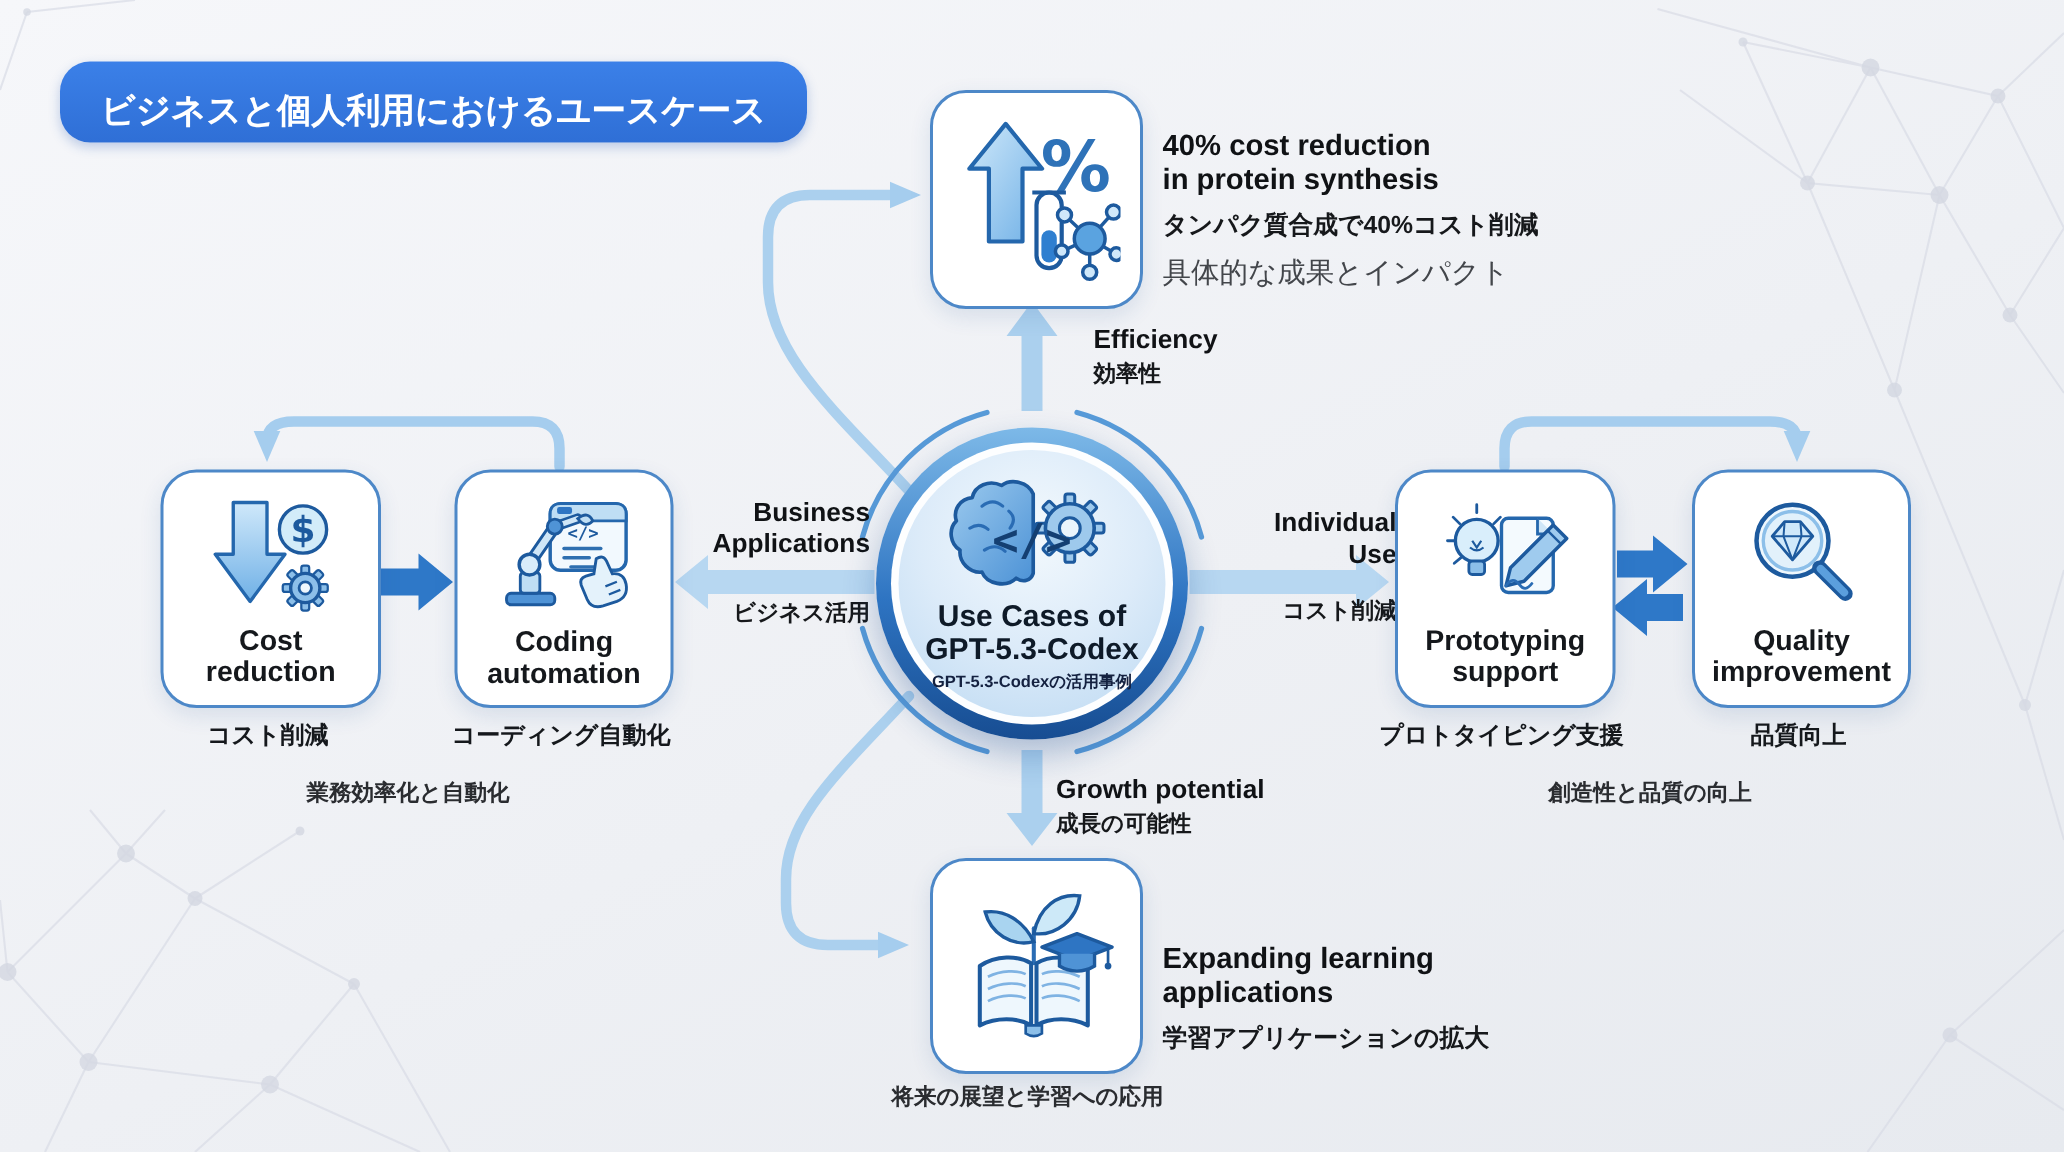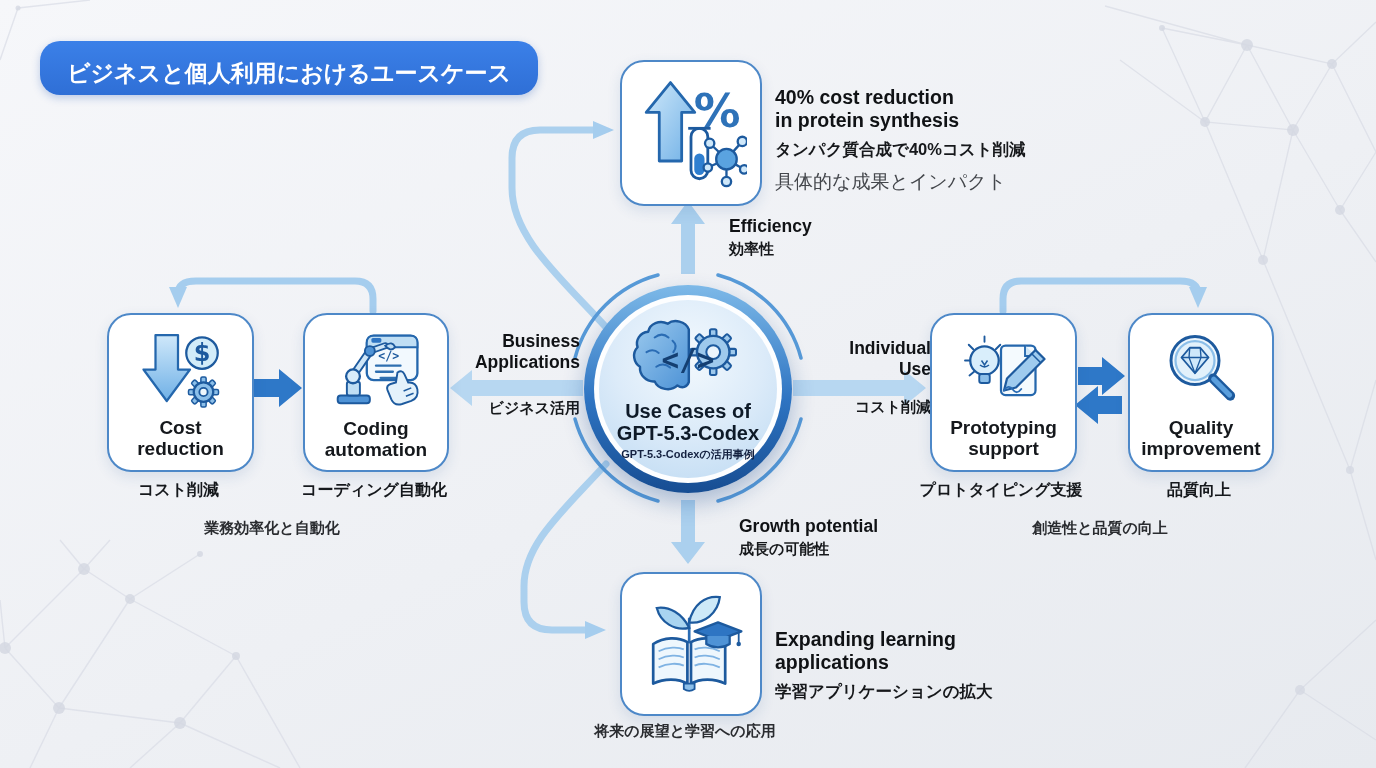--- a/index.html
+++ b/index.html
@@ -294,21 +294,21 @@
       <path d="M60 86 q6 -9 12 -1 q5 7 11 -1" stroke="#2a6cb4" stroke-width="2.5" fill="none" stroke-linecap="round"></path>
     </svg>
     <div class="lbl">Prototyping
 support</div>
   </div>
 
   <div class="jcap" style="left:911px;top:480px;width:180px;">プロトタイピング支援</div>
   <div class="jcap" style="left:1129px;top:480px;width:140px;">品質向上</div>
   <div class="gcap" style="left:1000px;top:519px;width:200px;">創造性と品質の向上</div>
 
-  <div class="branch" style="left:739px;top:516px;">
+  <div class="branch" style="left:704px;top:516px;">
     <div class="en">Growth potential</div>
     <div class="ja" style="margin-top:3px;">成長の可能性</div>
   </div>
 
   <div class="box" style="left:620px;top:572px;width:138px;height:140px;">
     <svg width="108" height="108" viewBox="0 0 120 120">
       <path d="M58 58 C58 48 58 42 58 32" stroke="#2a6cb4" stroke-width="3" fill="none" stroke-linecap="round"></path>
       <path d="M58 42 C50 26 36 18 22 20 C26 36 42 46 58 42 Z" fill="#a9d4f0" stroke="#1d5a9e" stroke-width="2.5"></path>
       <path d="M58 36 C62 16 76 6 92 8 C90 26 74 38 58 36 Z" fill="#cde9f8" stroke="#1d5a9e" stroke-width="2.5"></path>
       <path d="M18 60 C30 52 46 52 56 58 L56 104 C46 98 30 98 18 104 Z" fill="#eef7fd" stroke="#1d5a9e" stroke-width="3" stroke-linejoin="round"></path>

